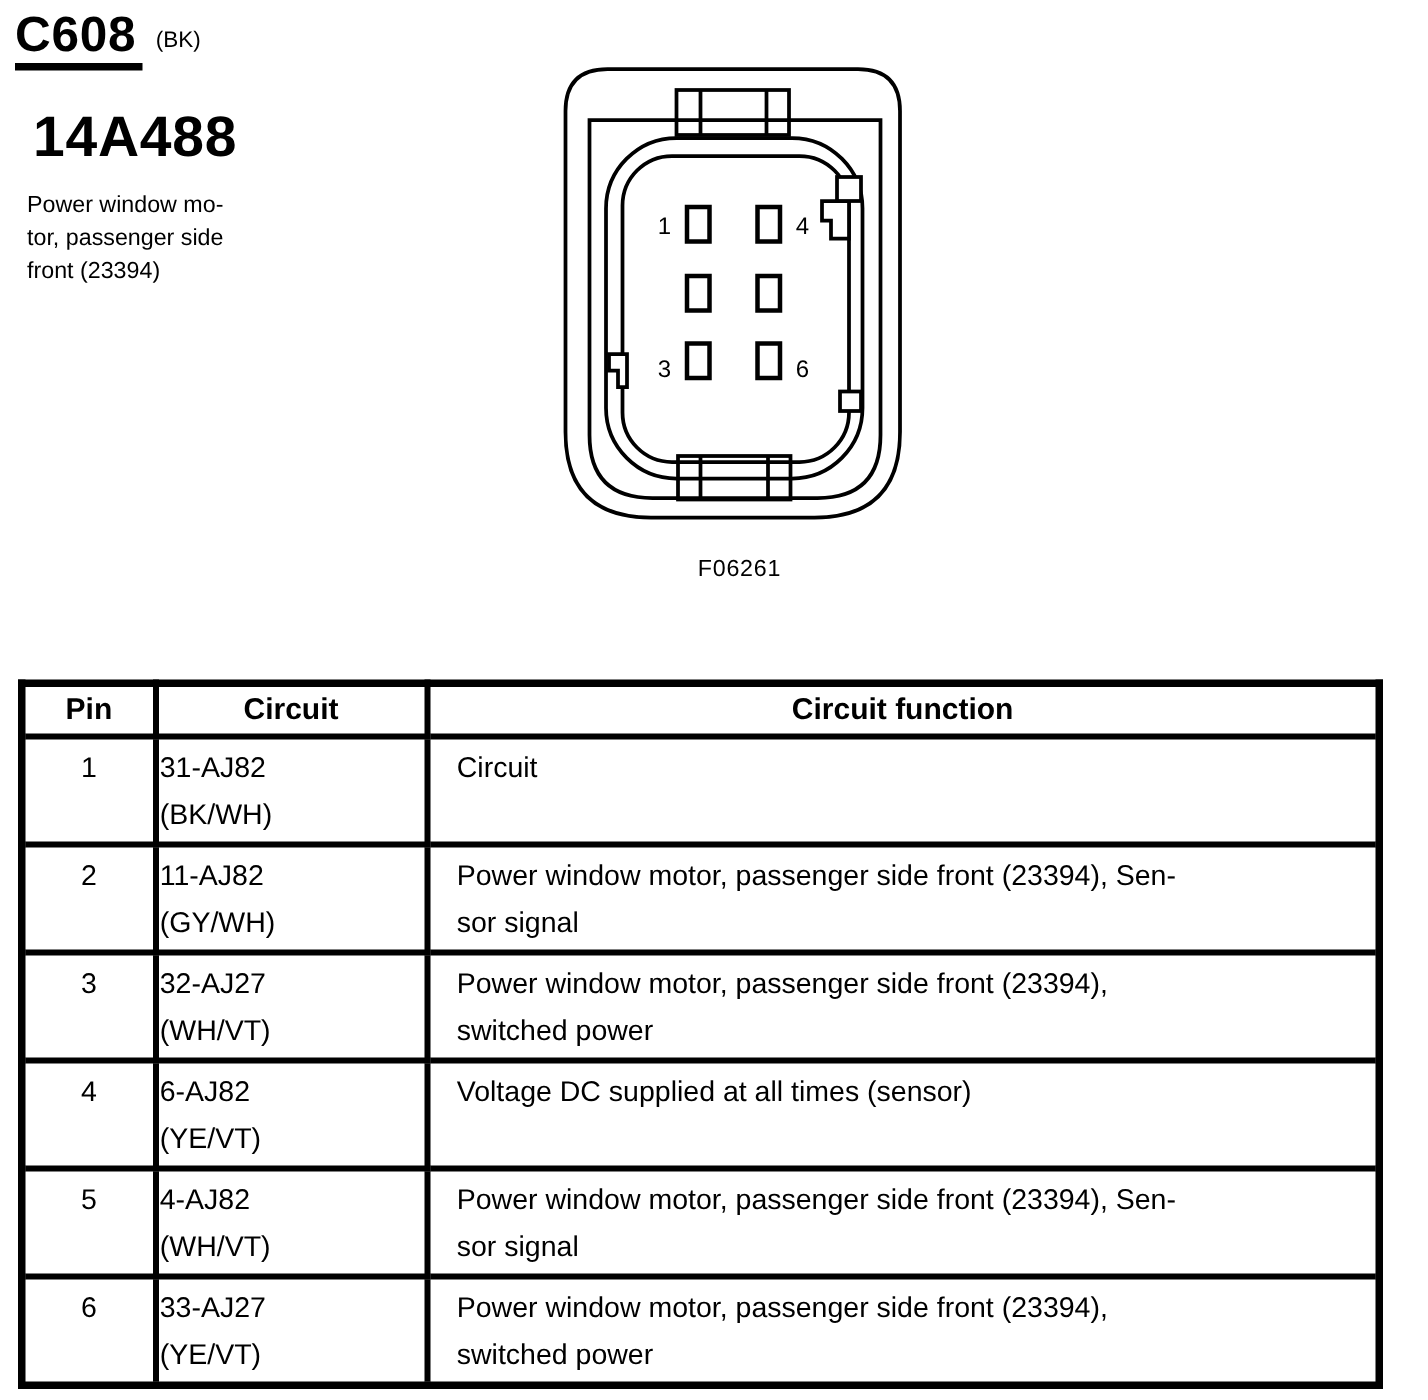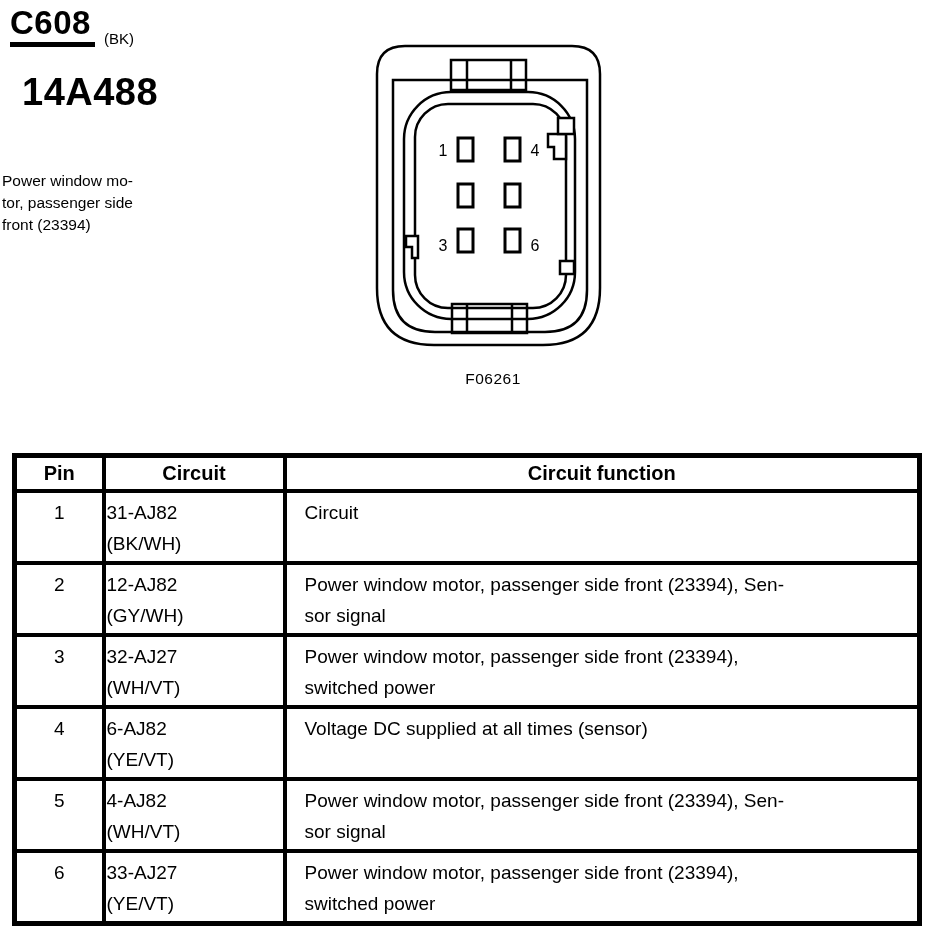--- a/index.html
+++ b/index.html
@@ -17,21 +17,21 @@
   }
 
   
   .header-block {
     position: absolute;
     left: 10px;
     top: 4px;
   }
   .connector-id-row {
     display: flex;
-    align-items: flex-end;
+    align-items: center;
   }
   .connector-id {
     font-size: 33px;
     font-weight: bold;
     line-height: 1.0;
     letter-spacing: 0.5px;
     border-bottom: 5px solid #000;
     padding: 2px 4px 3px 0;
   }
   .connector-color {
@@ -42,26 +42,25 @@
   .part-number {
     position: absolute;
     left: 22px;
     top: 71px;
     font-size: 38px;
     font-weight: bold;
     letter-spacing: 0.5px;
   }
   .description {
     position: absolute;
-    left: 2px;
+    left: 18px;
     top: 126px;
     font-size: 15.5px;
     line-height: 22px;
     white-space: pre-line;
-    margin-top: 44px;
   }
 
   
   .figure {
     position: absolute;
     left: 372px;
     top: 44px;
     width: 250px;
     height: 345px;
   }
@@ -198,21 +197,21 @@
   </thead>
   <tbody>
     <tr>
       <td class="cell-pin">1</td>
       <td class="cell-circuit">31-AJ82
 (BK/WH)</td>
       <td class="cell-function">Circuit</td>
     </tr>
     <tr>
       <td class="cell-pin">2</td>
-      <td class="cell-circuit">12-AJ82
+      <td class="cell-circuit">11-AJ82
 (GY/WH)</td>
       <td class="cell-function">Power window motor, passenger side front (23394), Sen-
 sor signal</td>
     </tr>
     <tr>
       <td class="cell-pin">3</td>
       <td class="cell-circuit">32-AJ27
 (WH/VT)</td>
       <td class="cell-function">Power window motor, passenger side front (23394),
 switched power</td>

